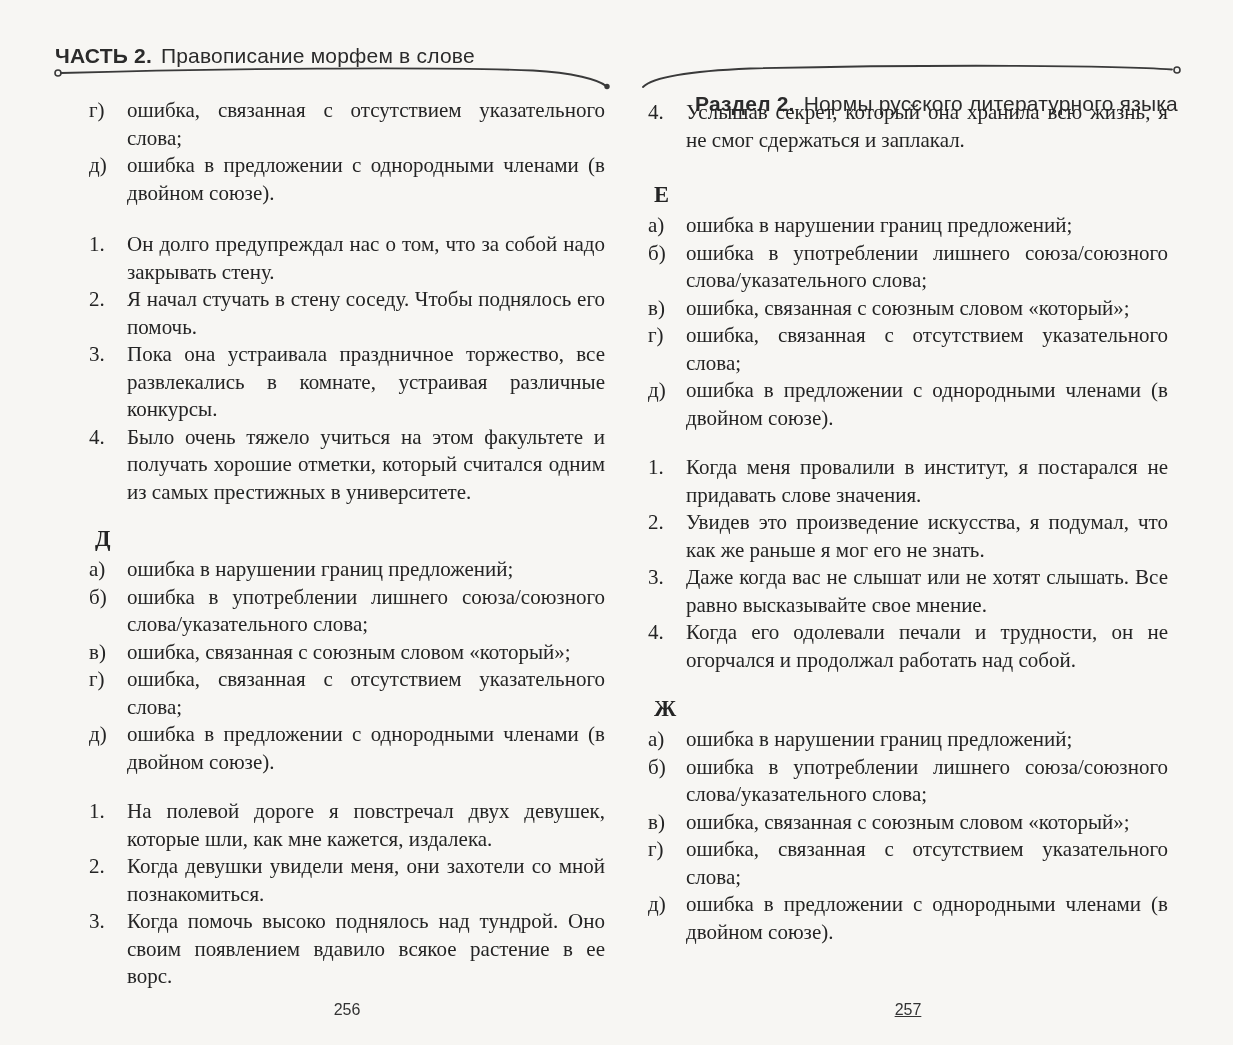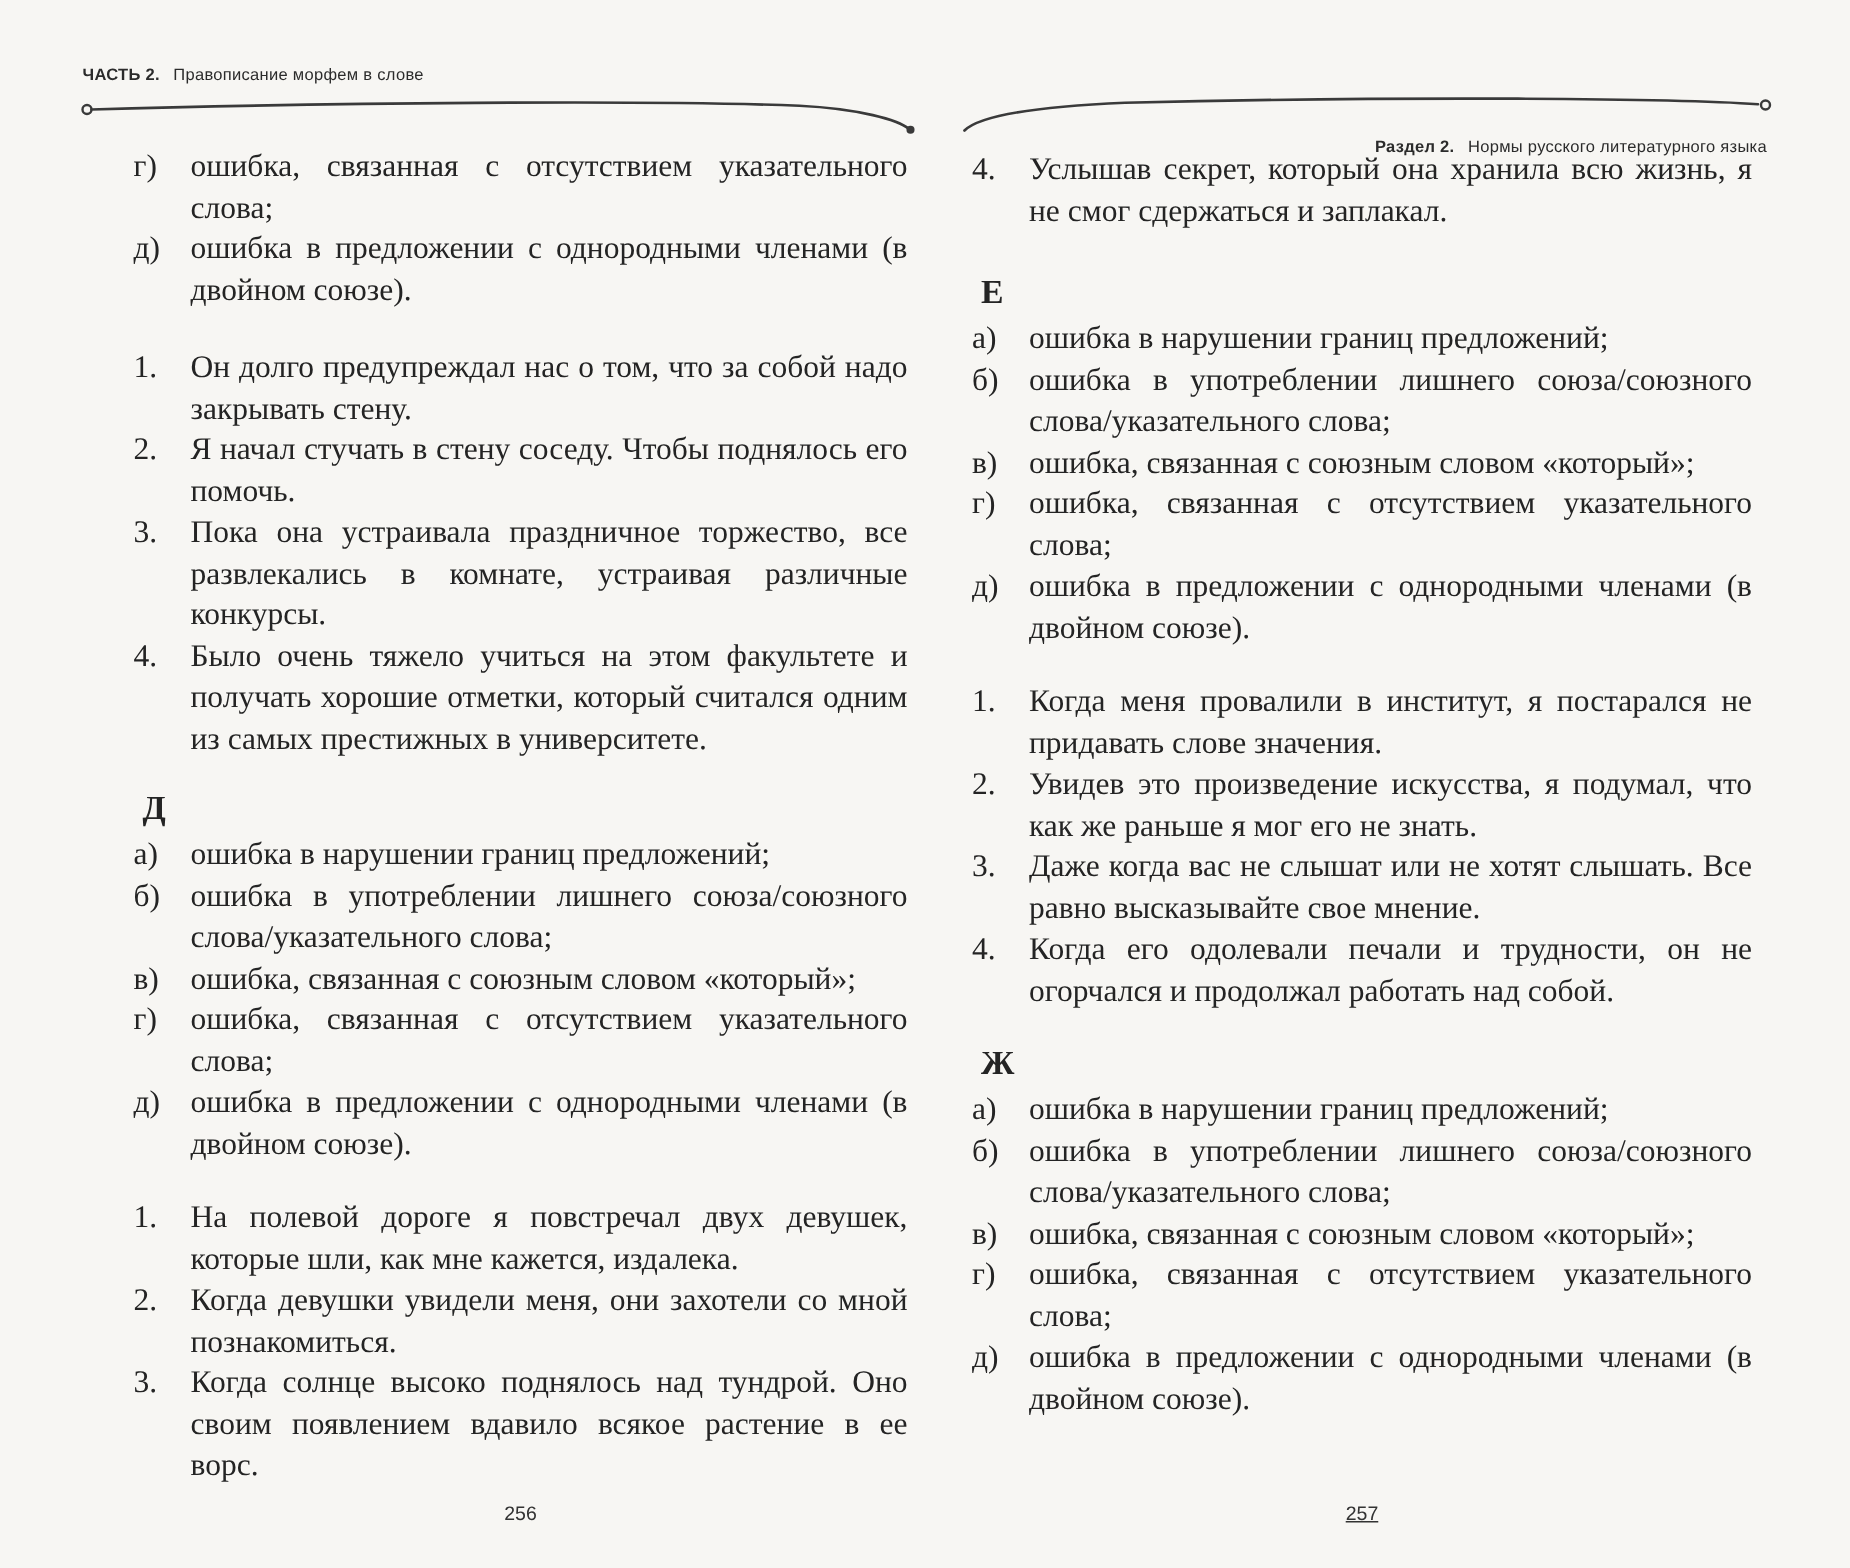--- a/index.html
+++ b/index.html
@@ -8,21 +8,21 @@
     width: 1233px; height: 1045px;
     position: relative;
     background: #f7f6f3;
     overflow: hidden;
     font-family: "Liberation Serif", "DejaVu Serif", serif;
     color: #242424;
   }
   .running-head {
     position: absolute; top: 44px;
     font-family: "Liberation Sans", "DejaVu Sans", sans-serif;
-    font-size: 11px; color: #2b2b2b; white-space: nowrap;
+    font-size: 21px; color: #2b2b2b; white-space: nowrap;
     letter-spacing: 0.2px;
   }
   .rh-part { font-weight: 700; margin-right: 9px; }
   .rh-left  { left: 55px; }
   .rh-right { right: 55px; margin-top: 48px; }
   .swoosh { position: absolute; }
   .swoosh-left  { left: 53px;  top: 62px; }
   .swoosh-right { left: 640px; top: 60px; }
 
   .content {
@@ -44,21 +44,21 @@
   .txt { flex: 1; text-align: justify; text-align-last: left; }
 
   .section-letter {
     font-weight: 700; font-size: 22.5px; line-height: 29px;
     padding-left: 6px; margin-bottom: 3px;
   }
 
   .page-number {
     position: absolute; top: 1001px;
     font-family: "Liberation Sans", "DejaVu Sans", sans-serif;
-    font-size: 13px; color: #333;
+    font-size: 16px; color: #333;
     text-align: center;
   }
   .pn-left  { left: 89px;  width: 516px; }
   .pn-right { left: 648px; width: 520px; text-decoration: underline; }
 </style>
 </head>
 <body>
 
 <div class="running-head rh-left">
   <span class="rh-part">ЧАСТЬ 2.</span><span class="rh-title">Правописание морфем в слове</span>
@@ -131,21 +131,21 @@
     <div class="row">
       <span class="lbl">1.</span>
       <span class="txt">На полевой дороге я повстречал двух девушек, которые шли, как мне кажется, издалека.</span>
     </div>
     <div class="row">
       <span class="lbl">2.</span>
       <span class="txt">Когда девушки увидели меня, они захотели со мной познакомиться.</span>
     </div>
     <div class="row">
       <span class="lbl">3.</span>
-      <span class="txt">Когда солнце высоко поднялось над тундрой. Оно своим появлением вдавило всякое растение в ее ворс.</span>
+      <span class="txt">Когда помочь высоко поднялось над тундрой. Оно своим появлением вдавило всякое растение в ее ворс.</span>
     </div>
   </div>
 
 </div>
 
 <div class="page-number pn-left">256</div>
 
 <div class="running-head rh-right">
   <span class="rh-part">Раздел 2.</span><span class="rh-title">Нормы русского литературного языка</span>
 </div>

